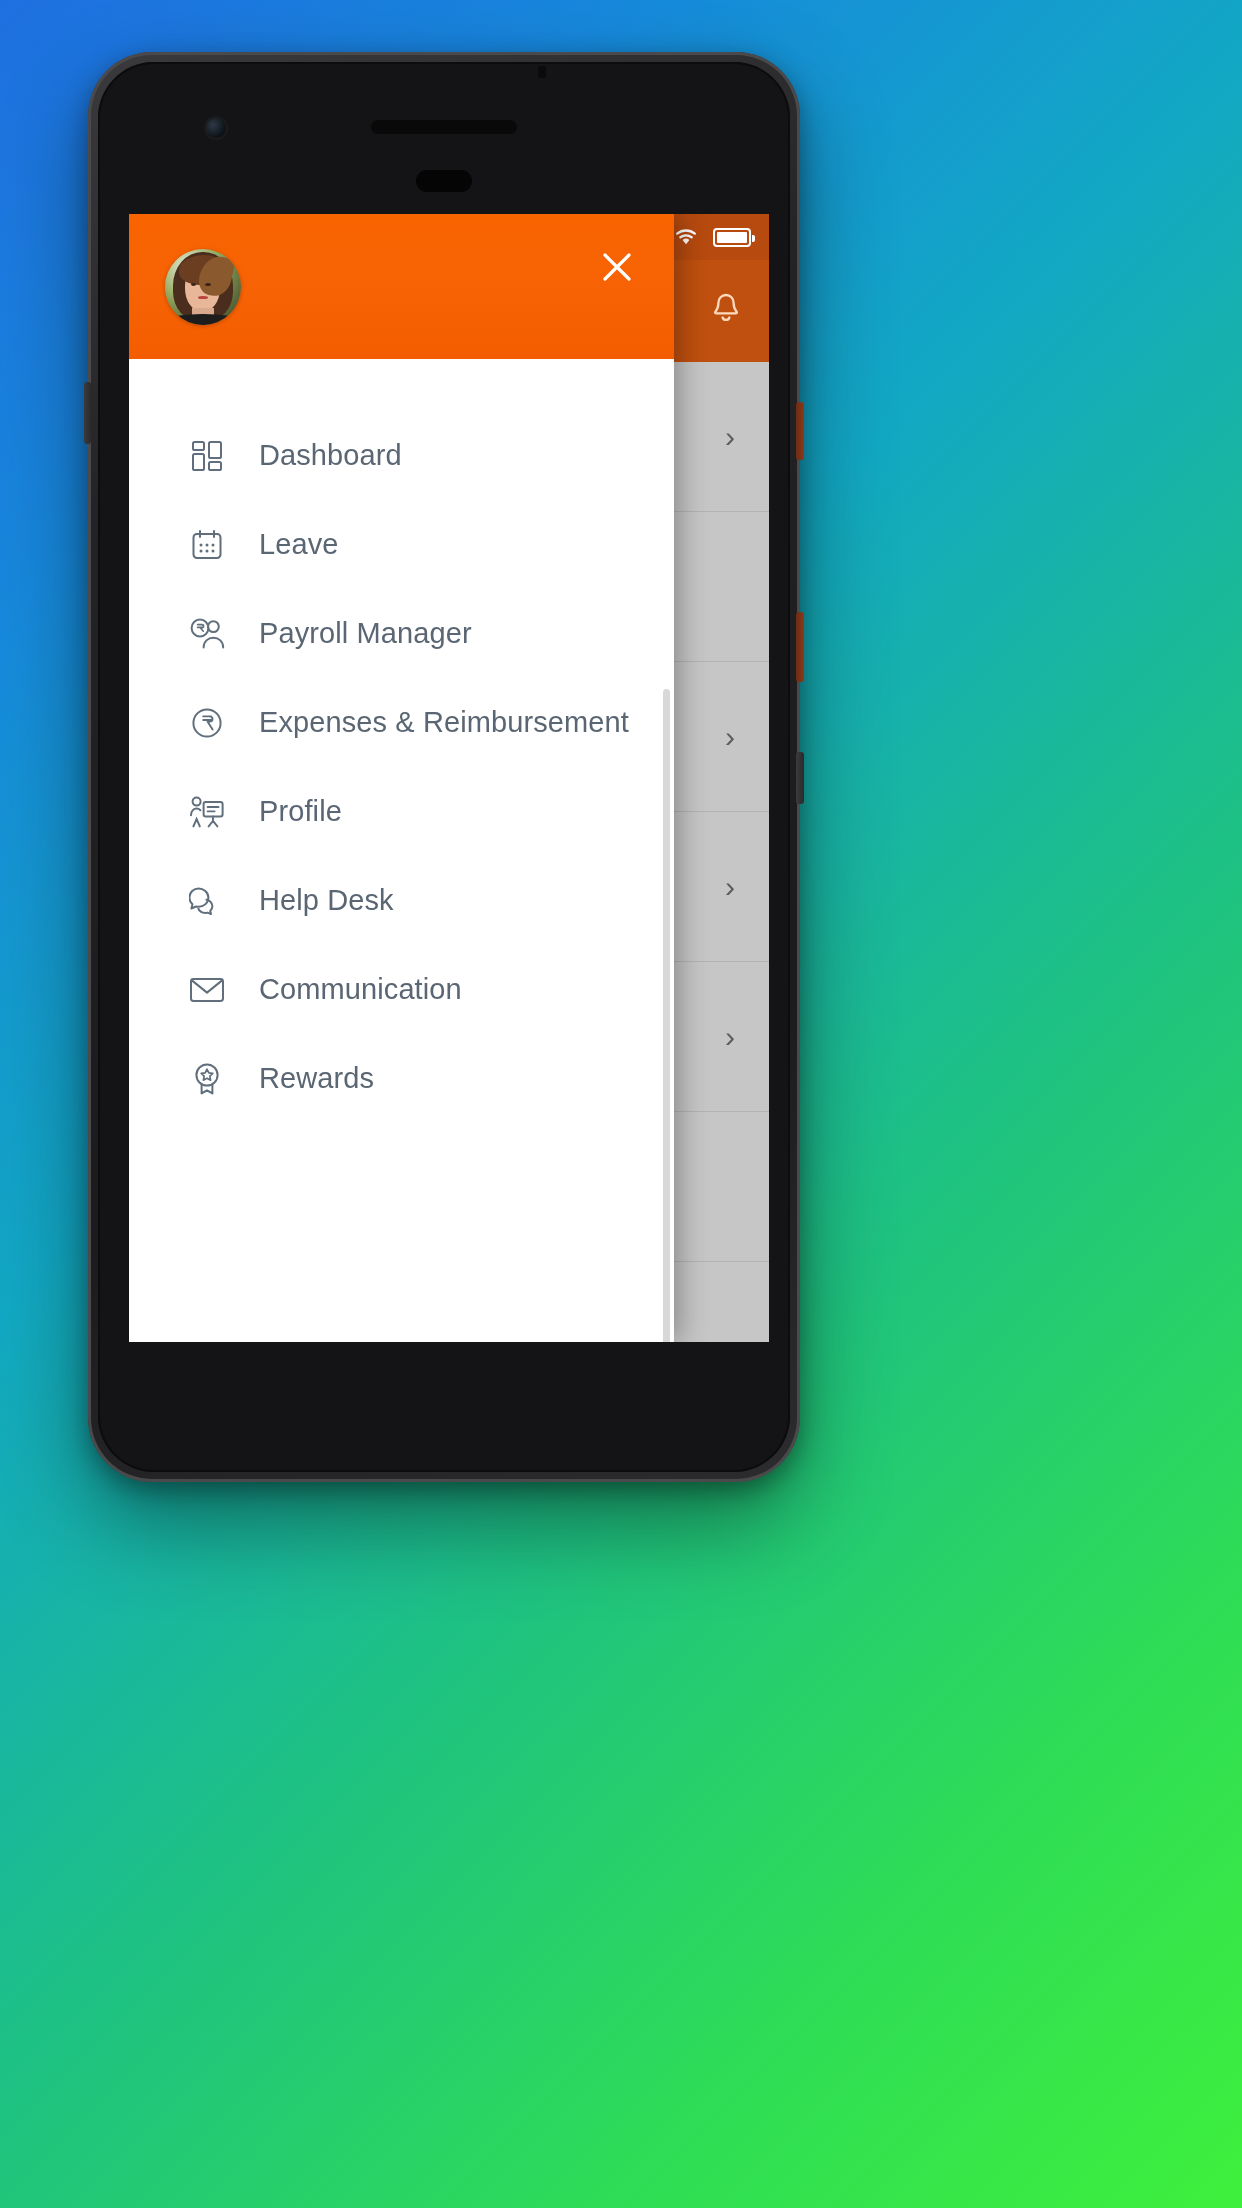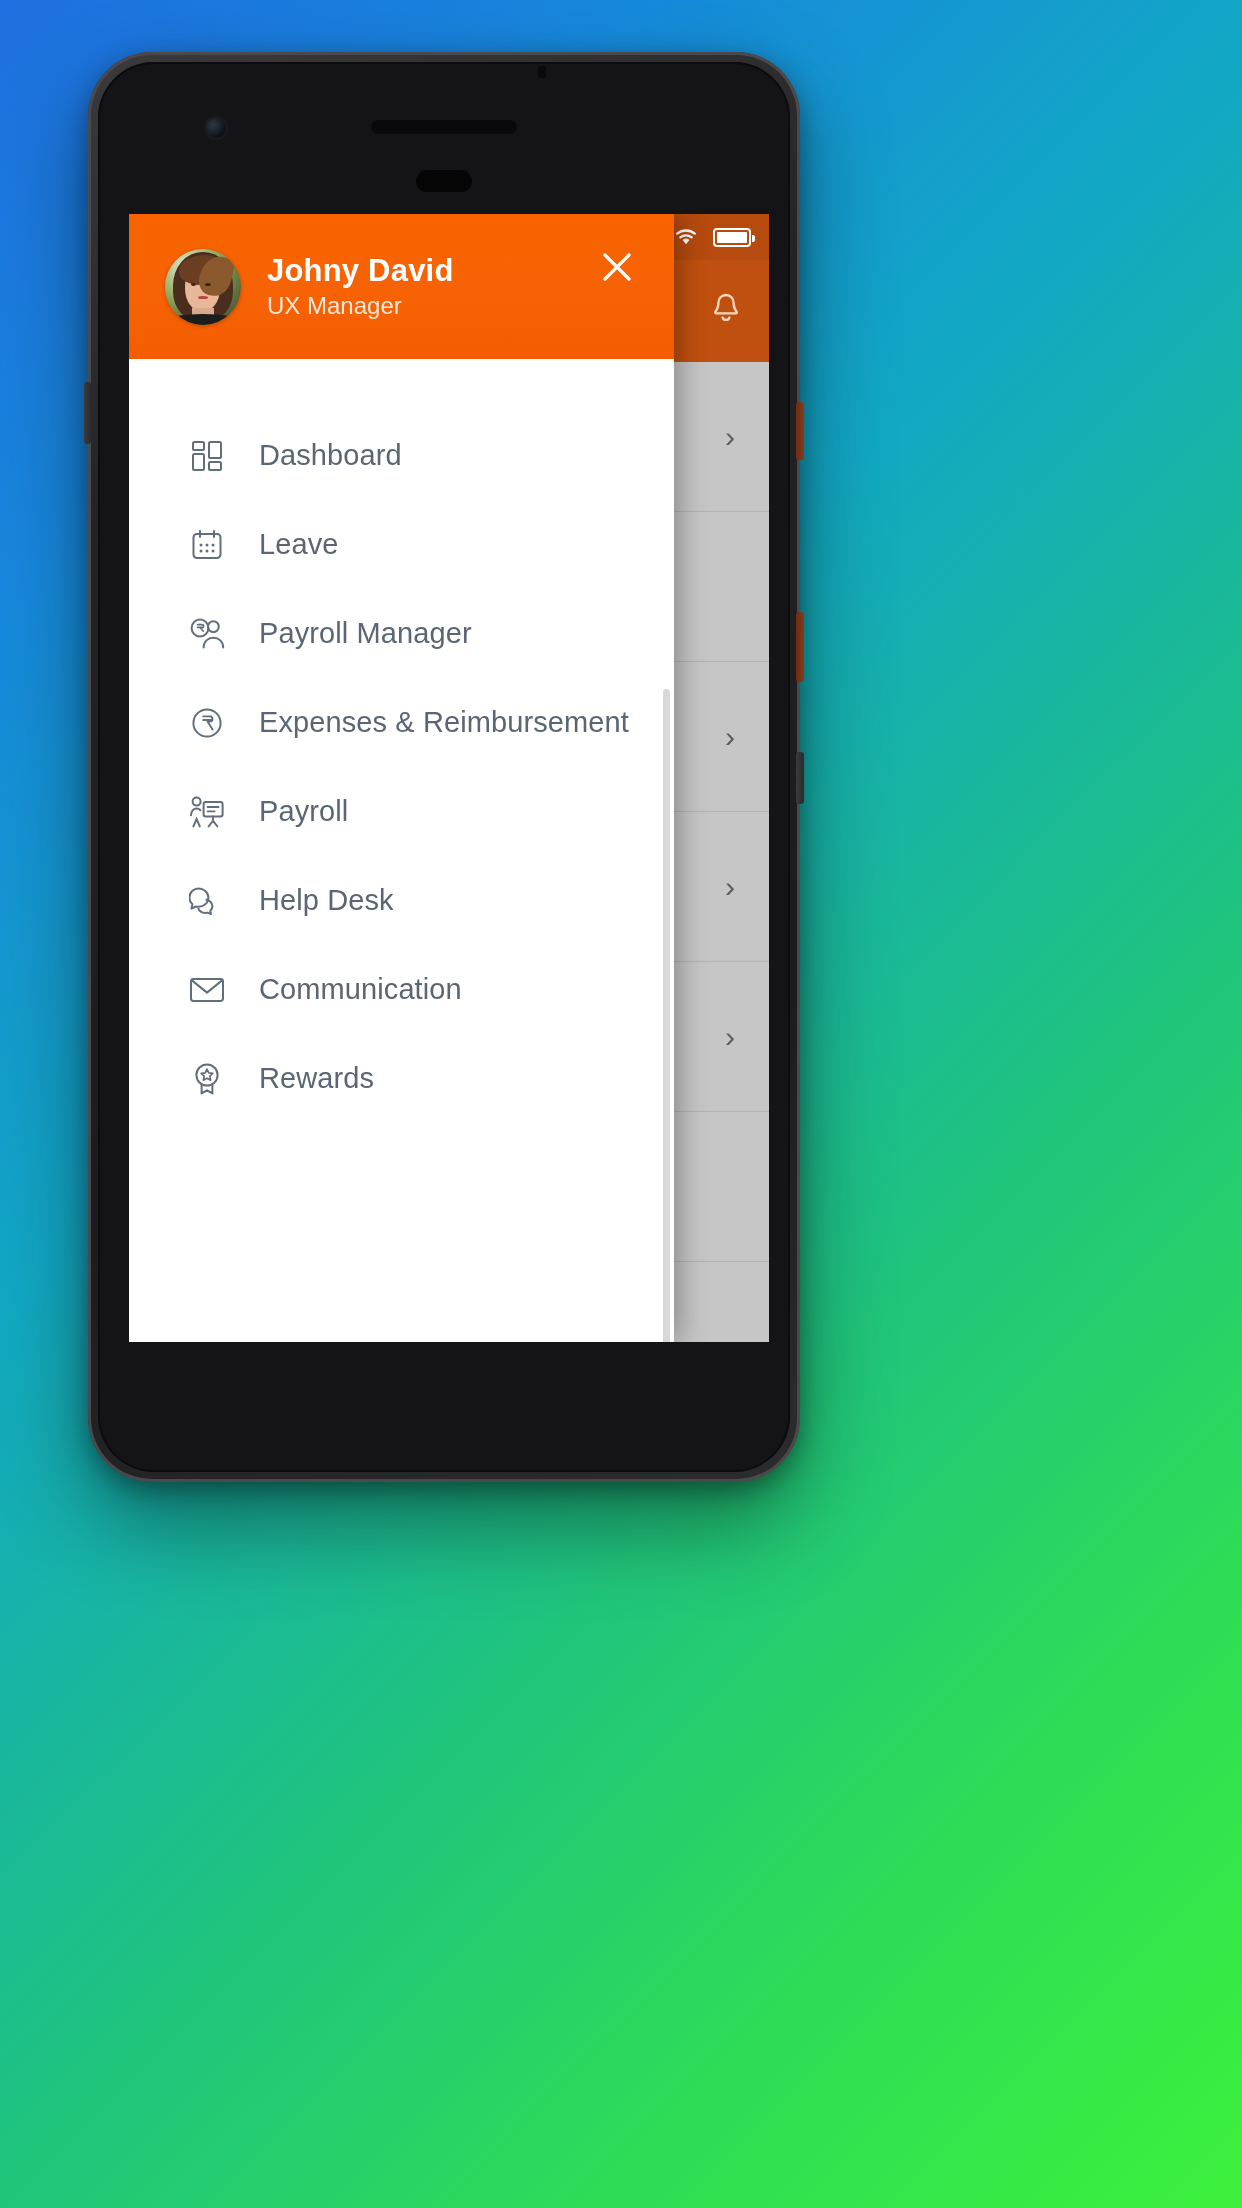--- a/index.html
+++ b/index.html
@@ -331,24 +331,20 @@
               <span class="av-hair-back"></span>
               <span class="av-face"></span>
               <span class="av-hair-front"></span>
               <span class="av-sweep"></span>
               <span class="av-eye l"></span>
               <span class="av-eye r"></span>
               <span class="av-lip"></span>
               <span class="av-neck"></span>
               <span class="av-shoulder"></span>
             </div>
-            <div class="header-text">
-              <div class="profile-name">Johny David</div>
-              <div class="profile-role">UX Manager</div>
-            </div>
             <div class="close-btn">
               <span>
                 <svg width="34" height="34" viewBox="0 0 34 34" fill="none">
                   <path d="M5 5 L29 29 M29 5 L5 29" stroke="#ffffff" stroke-width="3.2" stroke-linecap="round"></path>
                 </svg>
               </span>
             </div>
           </div>
 
           <div class="menu-scroll">
@@ -410,21 +406,21 @@
                 <span class="menu-icon">
                   <svg width="36" height="34" viewBox="0 0 36 34" fill="none">
                     <circle cx="7.6" cy="6.6" r="4" stroke="currentColor" stroke-width="2"></circle>
                     <path d="M2 20.2c0-4 2.6-6.6 5.6-6.6 1.5 0 2.8.6 3.8 1.6" stroke="currentColor" stroke-width="2" stroke-linecap="round"></path>
                     <path d="M4.4 31.4l3.2-7.4 3.2 7.4" stroke="currentColor" stroke-width="2" stroke-linecap="round"></path>
                     <rect x="14.6" y="7" width="19" height="14.4" rx="2.2" stroke="currentColor" stroke-width="2"></rect>
                     <path d="M18.6 12h11M18.6 16.4h7" stroke="currentColor" stroke-width="1.8" stroke-linecap="round"></path>
                     <path d="M24 21.4v4.4M19.6 31.4l4.4-5.6 4.4 5.6" stroke="currentColor" stroke-width="1.9" stroke-linecap="round" stroke-linejoin="round"></path>
                   </svg>
                 </span>
-                <span class="menu-label">Payroll</span>
+                <span class="menu-label">Profile</span>
               </li>
 
               <li class="menu-item">
                 <span class="menu-icon">
                   <svg width="36" height="34" viewBox="0 0 36 34" fill="none">
                     <path d="M19.4 13.6c0 5.1-4.4 9.2-9.8 9.2-.9 0-1.8-.1-2.6-.3l-4.6 2 1.1-4.2a8.9 8.9 0 0 1-3.1-6.7c0-5.1 4.4-9.2 9.2-9.2s9.8 4.1 9.8 9.2z" stroke="currentColor" stroke-width="2" stroke-linejoin="round"></path>
                     <path d="M16.6 15.6c3.8.4 6.8 3.2 6.8 6.6 0 1.8-.9 3.5-2.2 4.7l.8 3.2-3.5-1.5c-.7.2-1.4.3-2.2.3-3.3 0-6.2-2-7.2-4.8" stroke="currentColor" stroke-width="2" stroke-linejoin="round"></path>
                   </svg>
                 </span>
                 <span class="menu-label">Help Desk</span>

